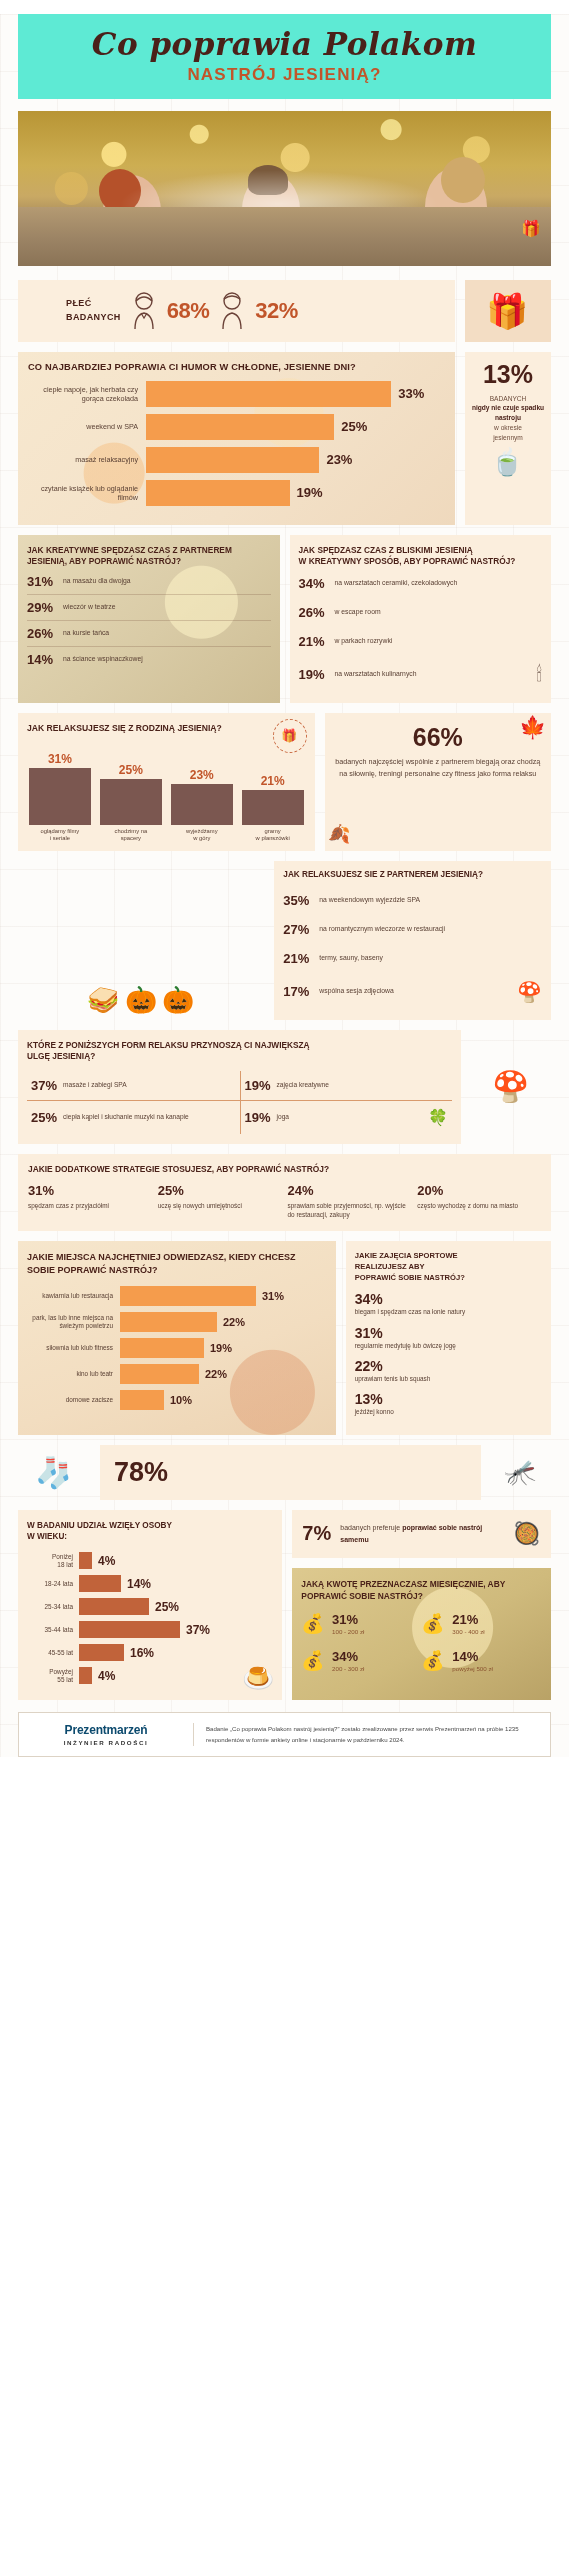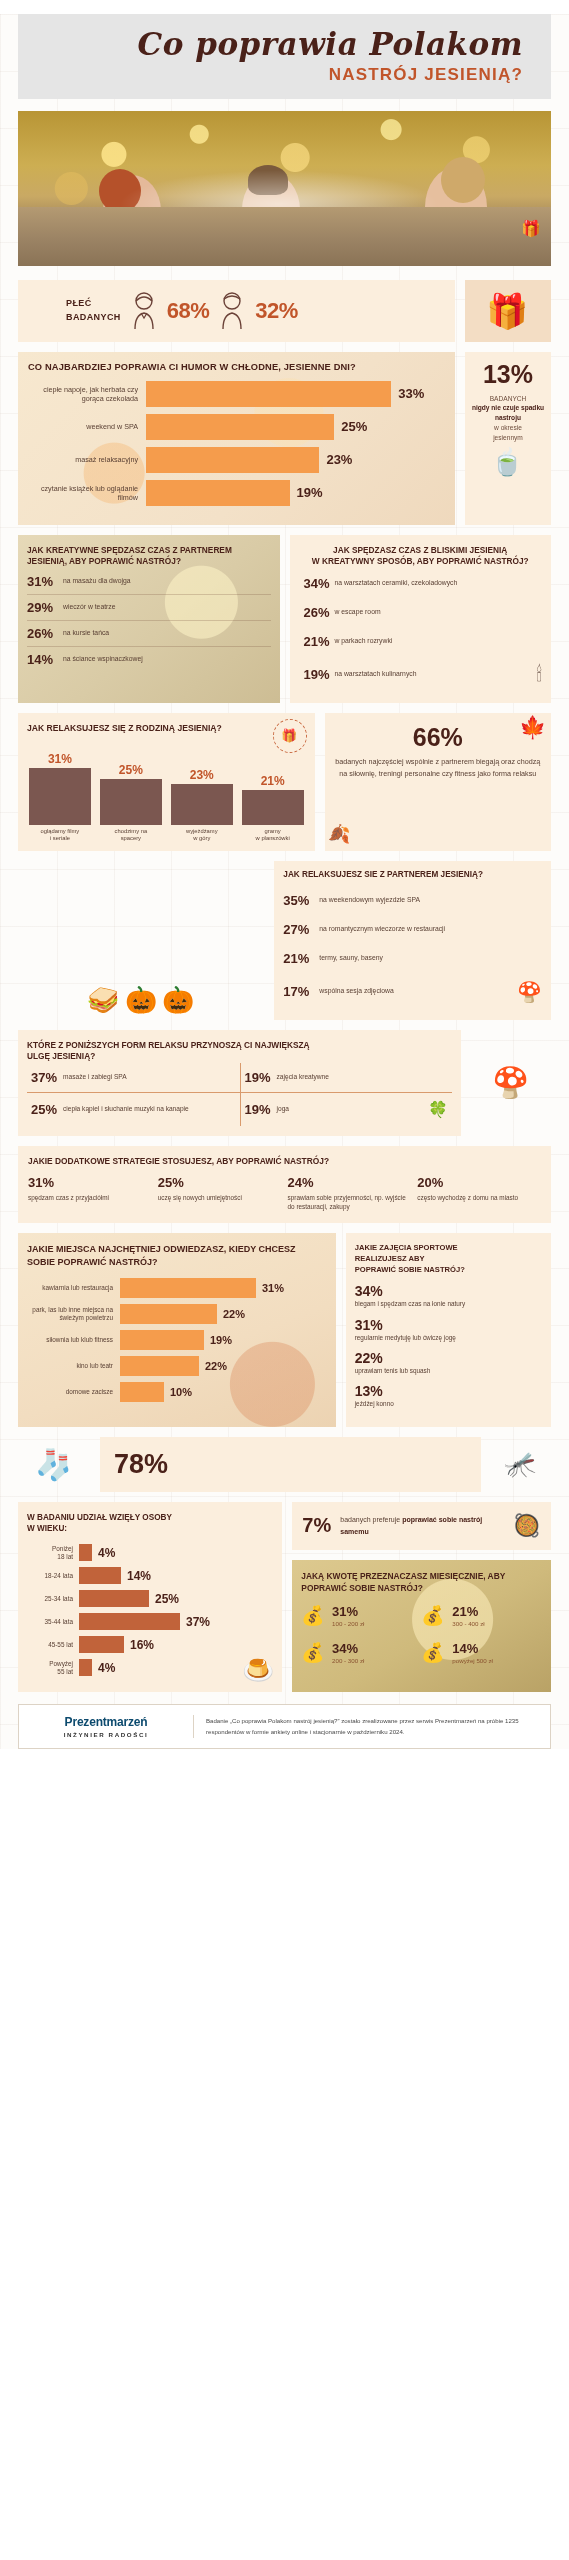--- a/index.html
+++ b/index.html
@@ -17,24 +17,24 @@
     content:""; position:absolute; inset:0;
     background-image:
       repeating-linear-gradient(to right, rgba(150,120,100,.07) 0 1px, transparent 1px 57px),
       repeating-linear-gradient(to bottom, rgba(150,120,100,.07) 0 1px, transparent 1px 57px);
     pointer-events:none; z-index:0;
   }
   .page > * { position: relative; z-index: 1; }
 
   
   .header {
-    background: #e5e5e5;
+    background: #5eead4;
     margin: 14px 18px 0 18px;
     padding: 14px 28px 14px;
-    text-align: right;
+    text-align: center;
   }
   .title-main {
     font-family: "DejaVu Serif", serif;
     font-style: italic;
     font-weight: 700;
     font-size: 31px;
     color: #4a2119;
     letter-spacing: .5px;
     line-height: 1.05;
   }
@@ -123,21 +123,21 @@
   .teapot { margin-top:6px; font-size:26px; line-height:1; }
 
   
   .two-col { margin:10px 18px 0 18px; display:flex; gap:10px; }
   .col-card { flex:1; padding:10px 9px 10px 9px; position:relative; overflow:hidden; }
   .col-left {
     background:
       radial-gradient(circle at 70% 40%, rgba(255,245,200,.55) 0 36px, transparent 37px),
       linear-gradient(140deg,#e6d9b8,#d9cba6 55%,#cdbd94);
   }
-  .col-right { background:#fbeedd;text-align:center; }
+  .col-right { background:#fbeedd; }
   .col-title { font-weight:700; font-size:8.3px; color:#4a2119; line-height:1.4; margin-bottom:1px;}
   .pct-line { display:flex; align-items:center; padding:5px 0; border-bottom:1px solid rgba(120,80,60,.25); }
   .pct-line:last-child{border-bottom:none;}
   .pct-num { width:36px; font-weight:700; font-size:13px; color:#4a2119; }
   .pct-txt { font-size:6.8px; color:#5a4034; line-height:1.3; }
   .pct-line.nb { border-bottom:none; padding:7px 0; }
 
   
   .fam-wrap { margin:10px 18px 0 18px; display:flex; gap:10px; }
   .fam-card { flex:1.35; background:#fbeedd; padding:10px 9px 8px 9px; position:relative;}
@@ -157,21 +157,21 @@
 
   
   .pump-strip{margin:10px 18px 0 18px;display:flex;gap:10px;align-items:stretch;}
   .pump-left{flex:1;display:flex;align-items:flex-end;justify-content:center;gap:5px;padding-bottom:4px;font-size:26px;}
   .relax-card{flex:1.05;background:#fbeedd;padding:9px;}
   .relax-title{font-weight:700;font-size:8.2px;color:#4a2119;margin-bottom:7px;}
 
   
   .forms-wrap{margin:10px 18px 0 18px;display:flex;gap:10px;}
   .forms-card{flex:1;background:#fbeedd;padding:10px 9px;}
-  .forms-title{font-weight:700;font-size:8.3px;color:#4a2119;line-height:1.4;}
+  .forms-title{font-weight:700;font-size:8.3px;color:#4a2119;line-height:1.4;margin-bottom:8px;}
   .forms-grid{display:grid;grid-template-columns:1fr 1fr;}
   .forms-cell{display:flex;align-items:center;gap:6px;padding:7px 4px;}
   .forms-cell.bl{border-left:1px solid #d99a6c;}
   .forms-cell.bt{border-top:1px solid #d99a6c;}
   .forms-num{font-weight:700;font-size:13px;color:#4a2119;}
   .forms-txt{font-size:6.6px;color:#5a4034;line-height:1.3;}
   .mush{flex:0 0 80px;display:flex;align-items:center;justify-content:center;font-size:30px;}
 
   
   .strat{margin:10px 18px 0 18px;background:#fbeedd;padding:10px 10px 12px;}

